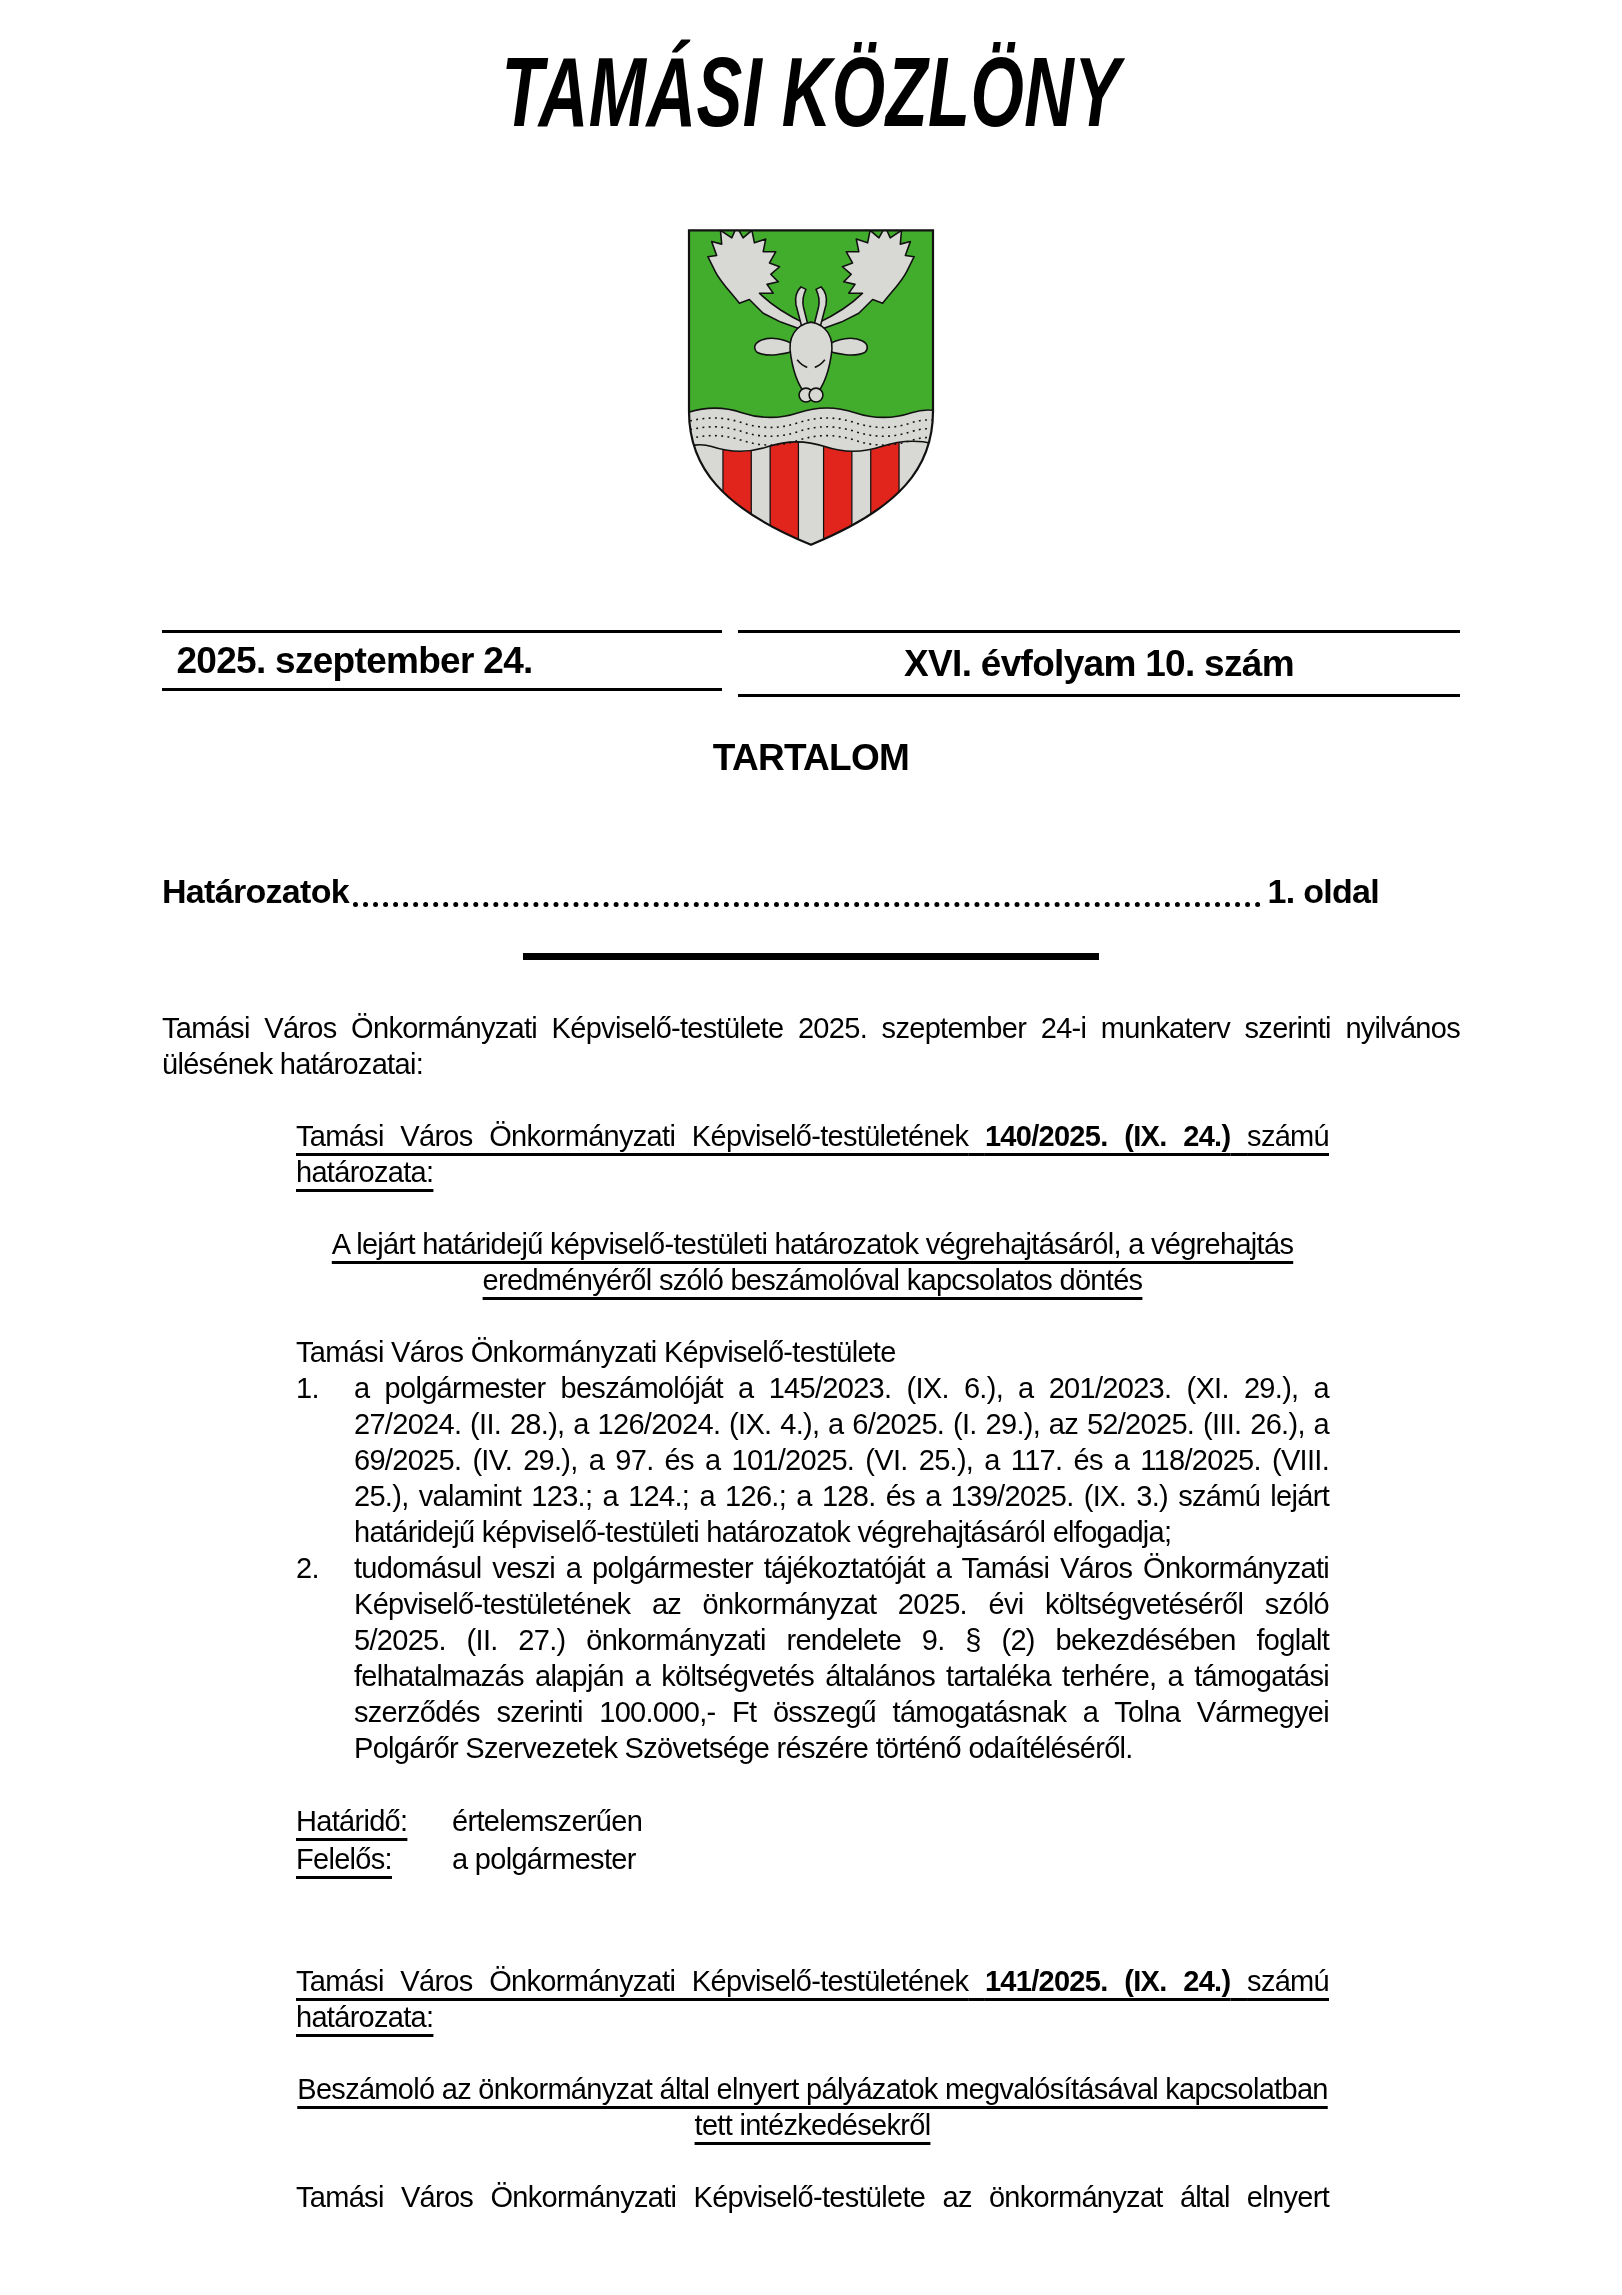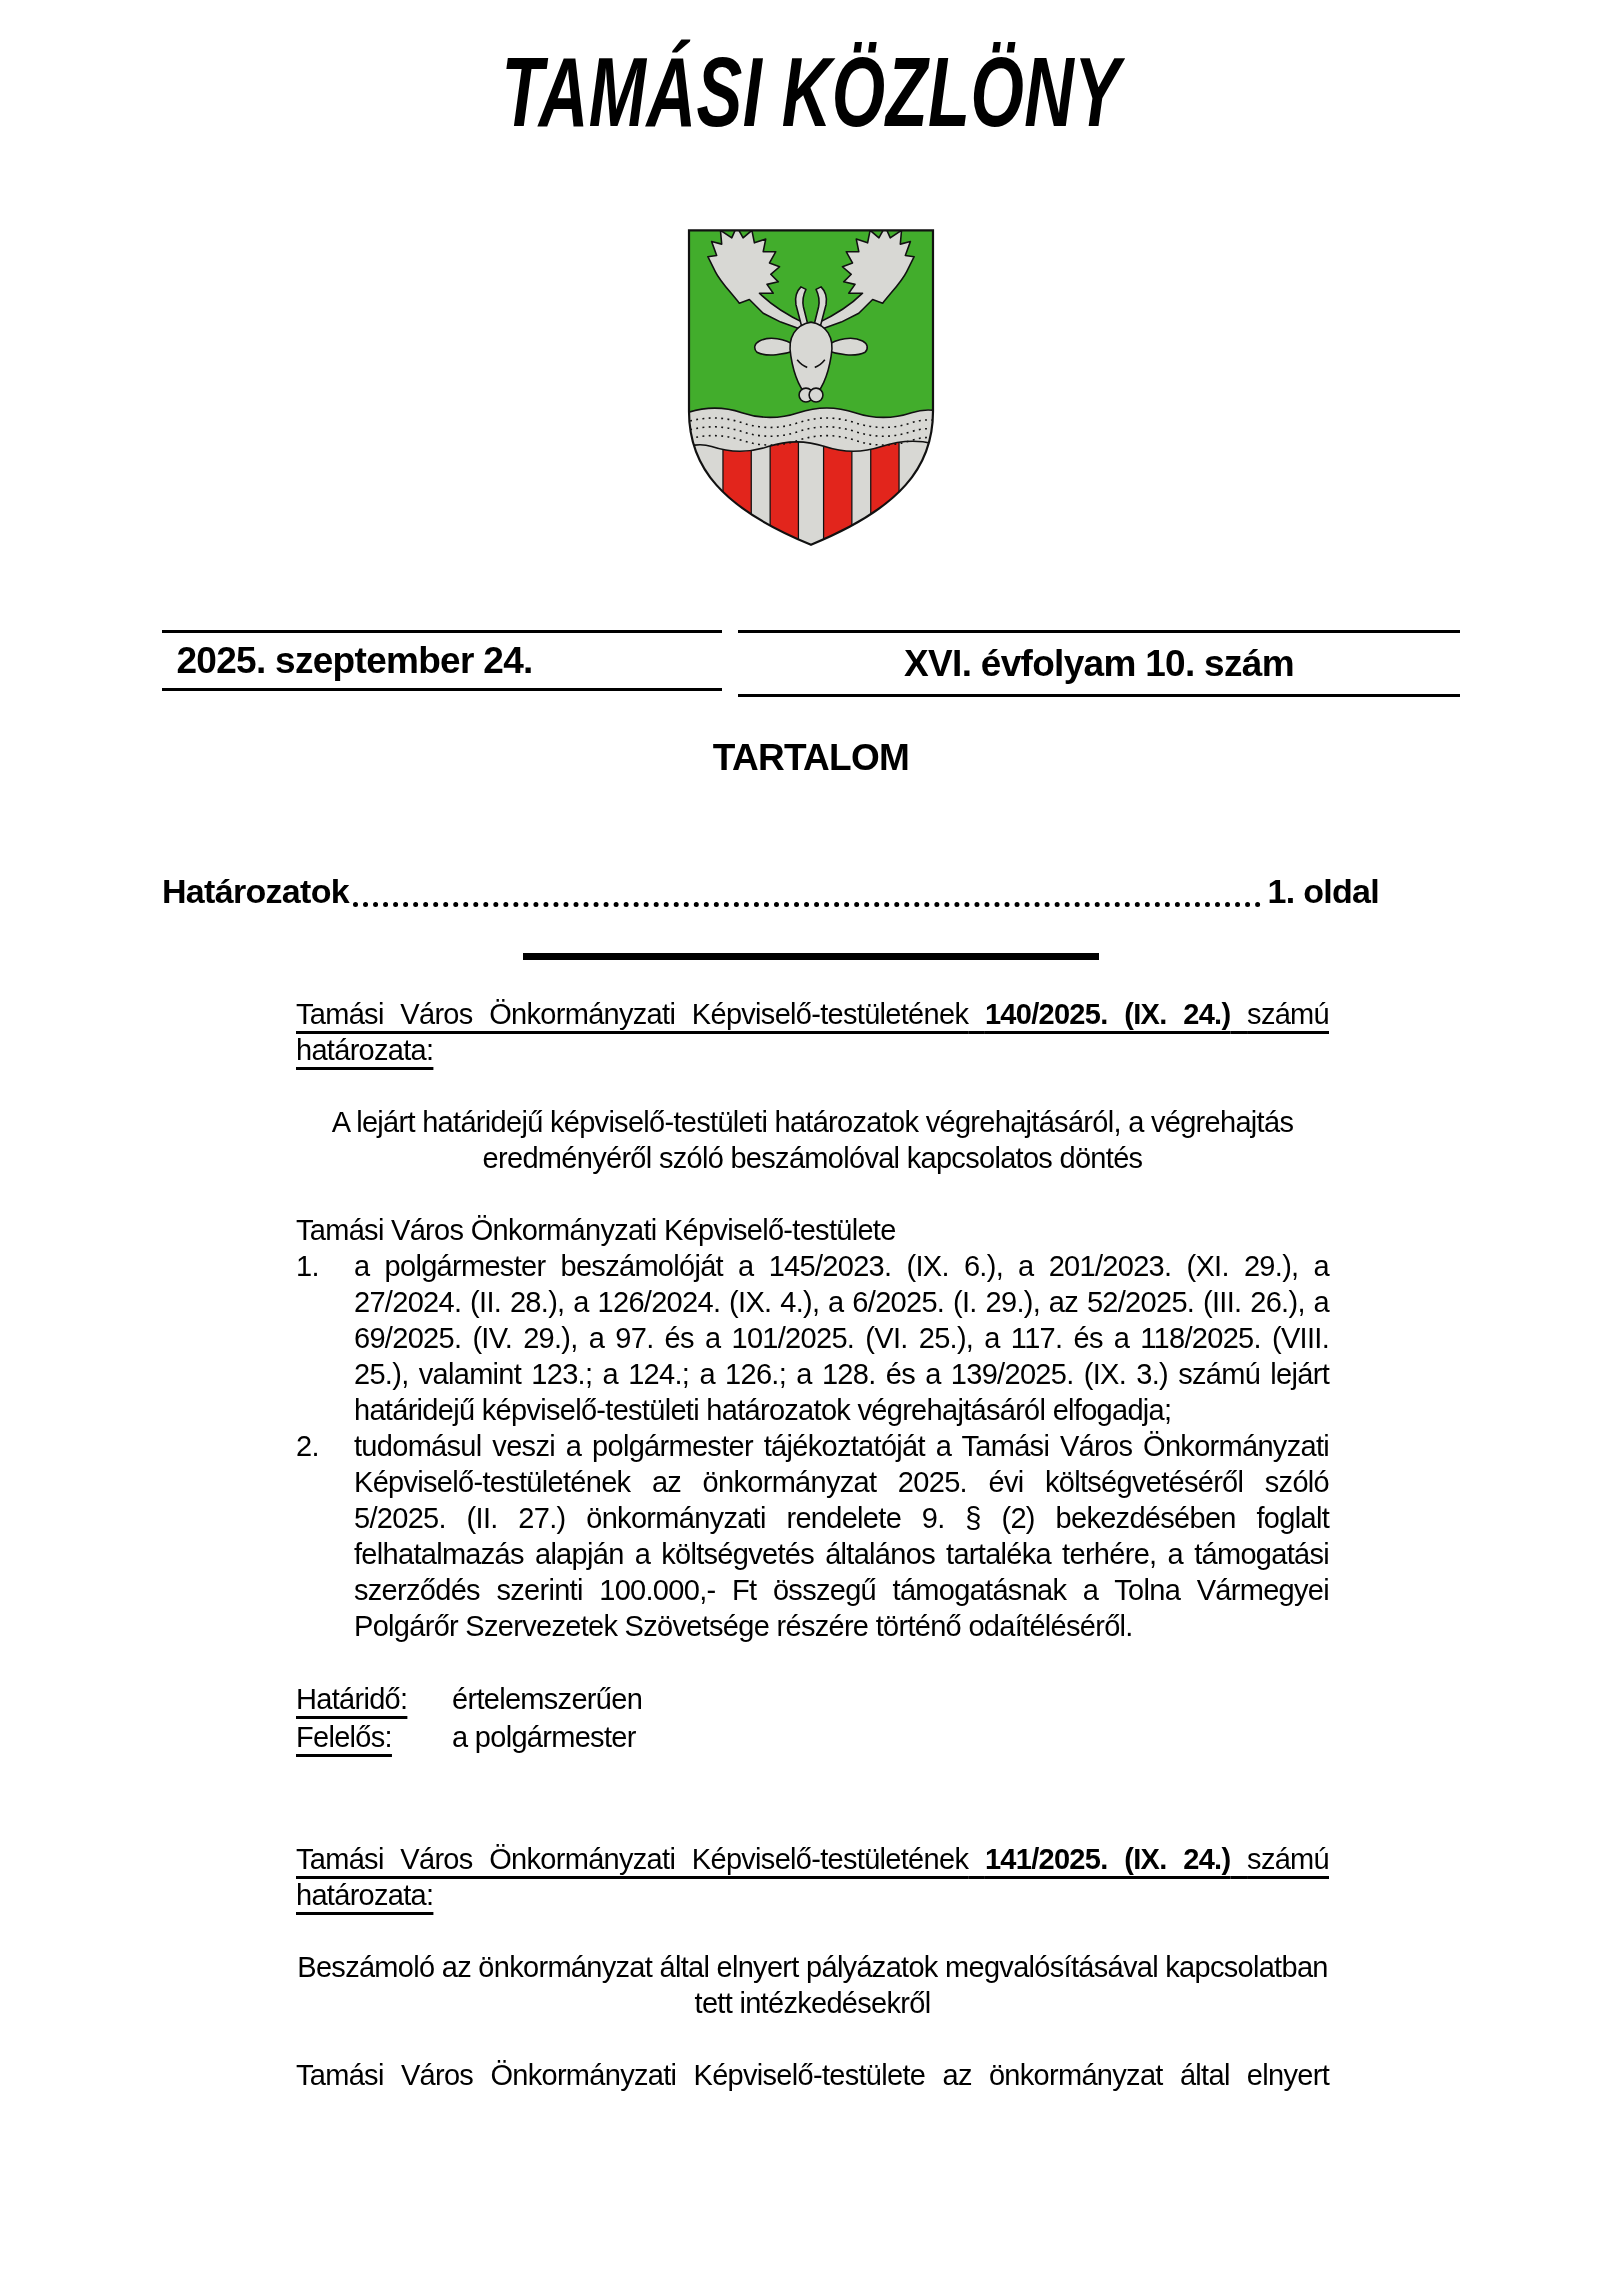--- a/index.html
+++ b/index.html
@@ -54,21 +54,21 @@
 
   .res{ margin-left:134px; margin-right:131px; }
   .res-heading{
     margin-top:36px;
     text-decoration:underline; text-decoration-thickness:2.6px;
     text-underline-offset:6.5px; text-decoration-skip-ink:none;
   }
   .res-heading b{ font-weight:700; }
   .res-subject{
     margin-top:36px; text-align:center;
-    text-decoration-thickness:2.6px;
+    text-decoration:underline; text-decoration-thickness:2.6px;
     text-underline-offset:6.5px; text-decoration-skip-ink:none;
   }
   .res-subject span{ display:block; }
   .res-intro{ margin-top:36px; }
   .res-item{ display:flex; }
   .res-item .num{ flex:0 0 58px; }
   .res-item .itext{ flex:1; text-align:justify; }
   .meta{ margin-top:36px; }
   .meta-row{ display:flex; line-height:38px; }
   .meta-label{
@@ -142,20 +142,24 @@
     <div class="tartalom">TARTALOM</div>
 
     <div class="toc-row">
       <span class="toc-label">Határozatok</span>
       <span class="toc-leader"></span>
       <span class="toc-page">1. oldal</span>
     </div>
 
     <div class="toc-bar"></div>
 
+    <div class="bodytext intro-para">
+      <span class="jline">Tamási Város Önkormányzati Képviselő-testülete 2025. szeptember 24-i munkaterv szerinti nyilvános</span>
+      <span class="jlast">ülésének határozatai:</span>
+    </div>
 
     <section class="res bodytext">
       <div class="res-heading">
         <span class="jline">
           <span>Tamási Város Önkormányzati Képviselő-testületének</span>
           <b>140/2025. (IX. 24.)</b>
           <span>számú</span>
         </span>
         <span class="jlast">határozata:</span>
       </div>

